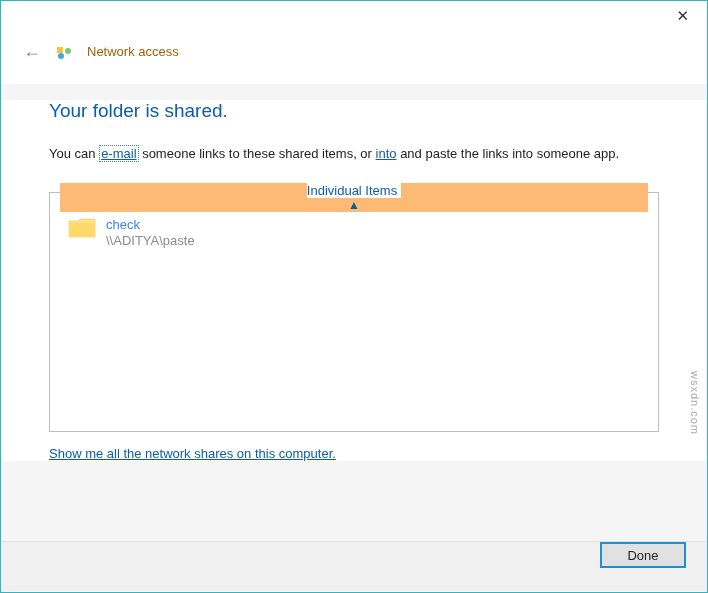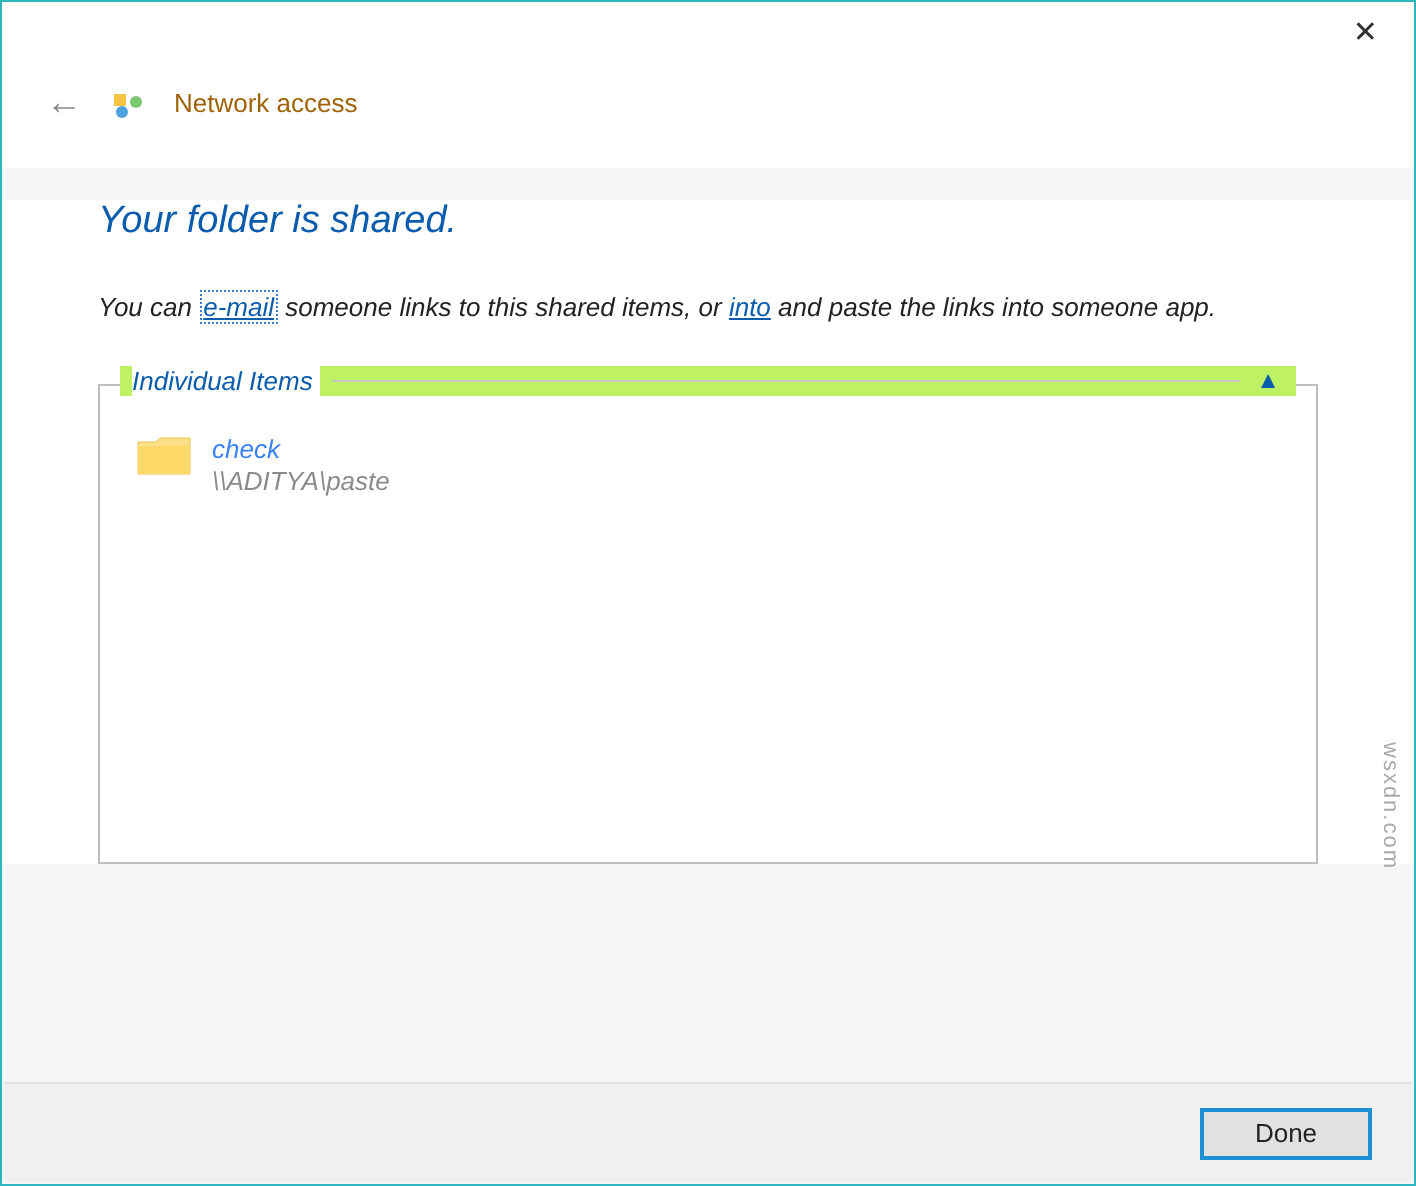--- a/index.html
+++ b/index.html
@@ -47,21 +47,20 @@
       position: relative;
     }
     .app-icon svg { width: 18px; height: 18px; }
     .app-title {
       color: #a16207;
       font-size: 13px;
     }
     .content {
       background: #fff;
       padding: 0 48px;
-      font-style: italic;
     }
     .big-heading {
       color: #0b5cad;
       font-size: 19px;
       font-weight: 400;
       margin-bottom: 22px;
       margin-top: 16px;
     }
     .desc {
       color: #222;
@@ -84,24 +83,25 @@
       border: 1px solid #bdbdbd;
       position: relative;
       height: 240px;
       margin-bottom: 14px;
     }
     .group-header {
       position: absolute;
       top: -10px;
       left: 10px;
       right: 10px;
-      background: #bef264;
+      background: #fdba74;
       display: flex;
       align-items: center;
       padding: 0 6px;
+      flex-direction: column;
     }
     .group-title {
       color: #0b5cad;
       font-size: 13px;
       background: #fff;
       padding: 0 4px 0 0;
     }
     .group-line {
       flex: 1;
       height: 1px;
@@ -135,21 +135,20 @@
     }
     .footer {
       position: absolute;
       left: 1px;
       right: 1px;
       bottom: 1px;
       height: 50px;
       background: #f0f0f0;
       display: flex;
       justify-content: flex-end;
-      align-items: center;
       padding-right: 20px;
       border-top: 1px solid #e0e0e0;
     }
     .done-btn {
       width: 86px;
       height: 26px;
       background: #e1e1e1;
       border: 2px solid #1e90d6;
       font-family: inherit;
       font-size: 13px;
@@ -182,21 +181,21 @@
       <circle cx="13" cy="8" r="3" fill="#7bc96f"></circle>
     </svg>
   </span>
   <span class="app-title">Network access</span>
 </div>
 
 <div class="content">
   <div class="big-heading">Your folder is shared.</div>
 
   <p class="desc">
-    <span>You can </span><a class="dotted">e-mail</a><span> someone links to this shared items, or </span><a>into</a><span> and paste the links into someone app.</span>
+    <span>You can </span><a class="dotted">e-mail</a><span> someone links to these shared items, or </span><a>into</a><span> and paste the links into someone app.</span>
   </p>
 
   <div class="groupbox">
     <div class="group-header">
       <span class="group-title">Individual Items</span>
       <span class="group-line"></span>
       <span class="expand-chevron">▲</span>
     </div>
     <div class="item-row">
       <span class="folder-icon">
@@ -205,19 +204,20 @@
           <path d="M1 6 L27 6 L27 20 L1 20 Z" fill="#ffd96a"></path>
         </svg>
       </span>
       <div>
         <div class="item-name">check</div>
         <div class="item-path">\\ADITYA\paste</div>
       </div>
     </div>
   </div>
 
+  <a class="all-shares-link">Show me all the network shares on this computer.</a>
 </div>
 
 <div class="footer">
   <button class="done-btn">Done</button>
 </div>
 
 <div class="watermark">wsxdn.com</div>
 
 </body></html>

